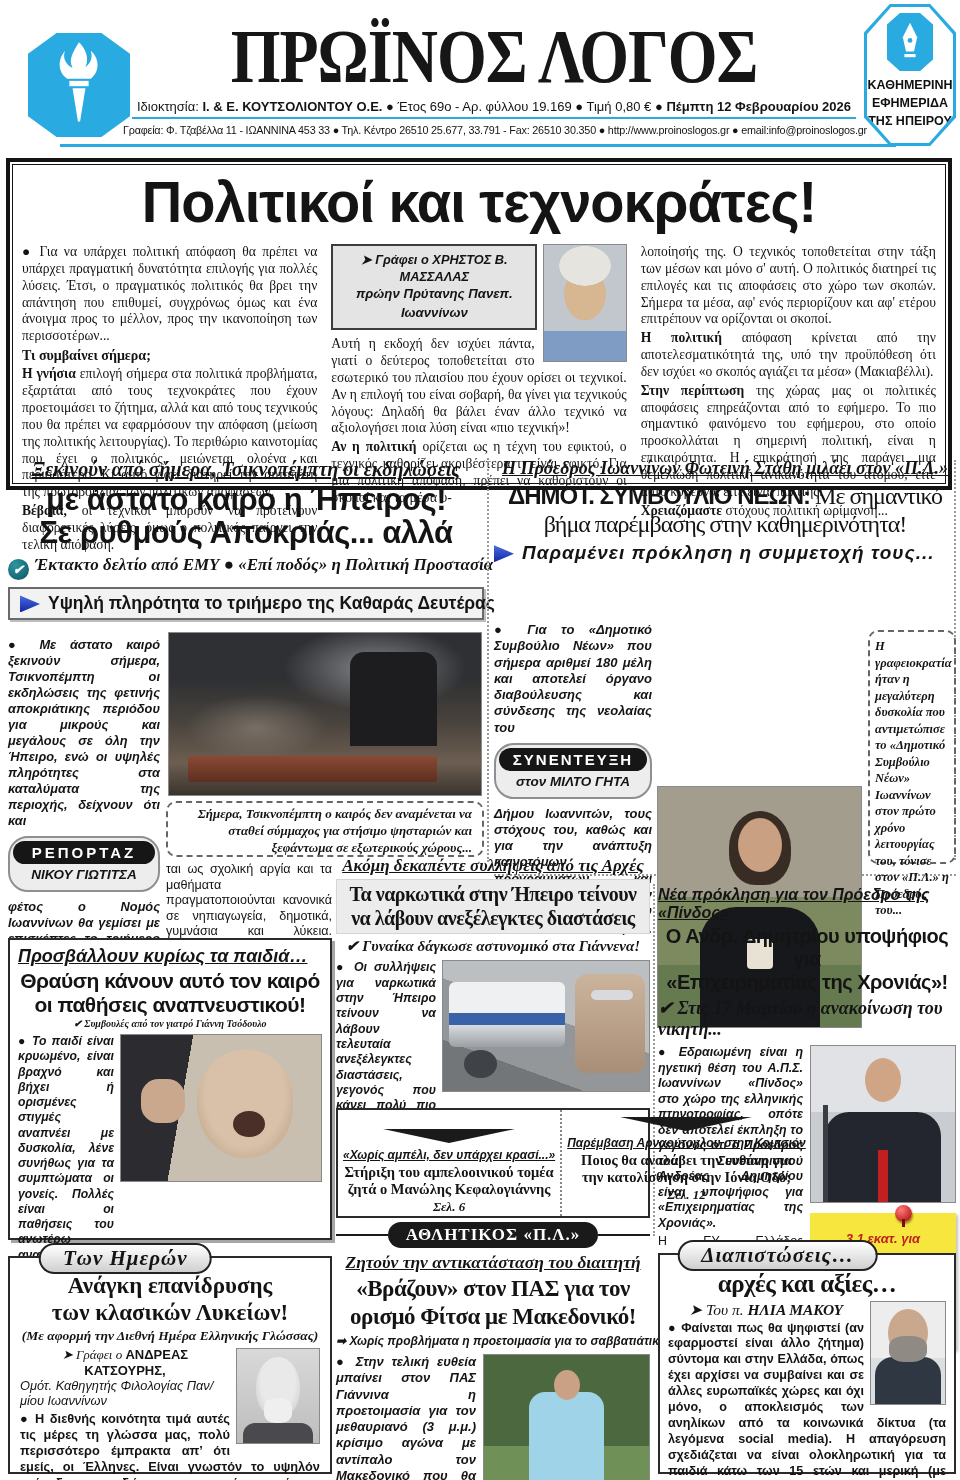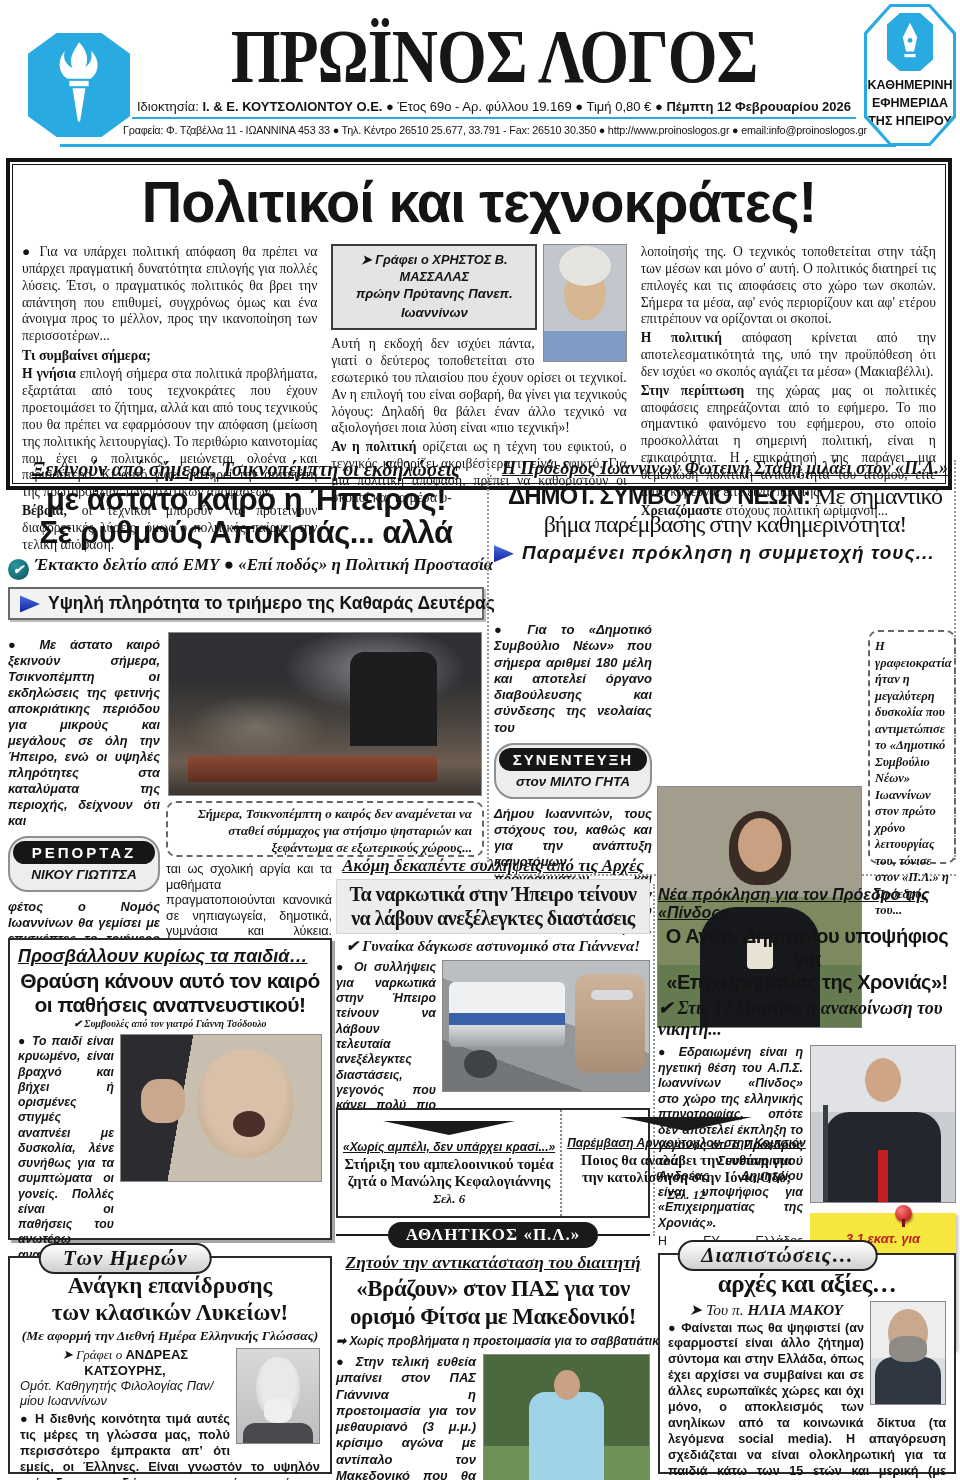--- a/index.html
+++ b/index.html
@@ -299,21 +299,21 @@
         <div id="note" style="margin-top:10px">
           <span class="pin"></span>
           <div class="nt">3,1 εκατ. για αποκατάσταση ζημιών σε πέντε δήμους της Π.Ε. Ιωαννίνων</div>
           <div class="np">σελ.12</div>
         </div>
       </div>
     </div>
   </div>
 
   <div class="nbox" style="left:336px;top:1108px;width:314px;height:110px;display:flex">
-    <div style="flex:1;padding:4px 5px 4px;text-align:center">
+    <div style="flex:1;padding:12px 5px 4px;text-align:center">
       <div class="tri"></div>
       <div class="kicker-sans" style="font-size:12px;white-space:nowrap">«Χωρίς αμπέλι, δεν υπάρχει κρασί...»</div>
       <div class="serif" style="font-weight:700;font-size:14.5px;line-height:1.2;margin-top:2px">
         <div>Στήριξη του αμπελοοινικού τομέα</div>
         <div>ζητά ο Μανώλης Κεφαλογιάννης</div>
       </div>
       <div class="serif" style="font-weight:700;font-style:italic;font-size:13px">Σελ. 6</div>
     </div>
     <div style="border-left:2px dotted #888"></div>
     <div style="flex:1;padding:0 5px 4px;text-align:center">

